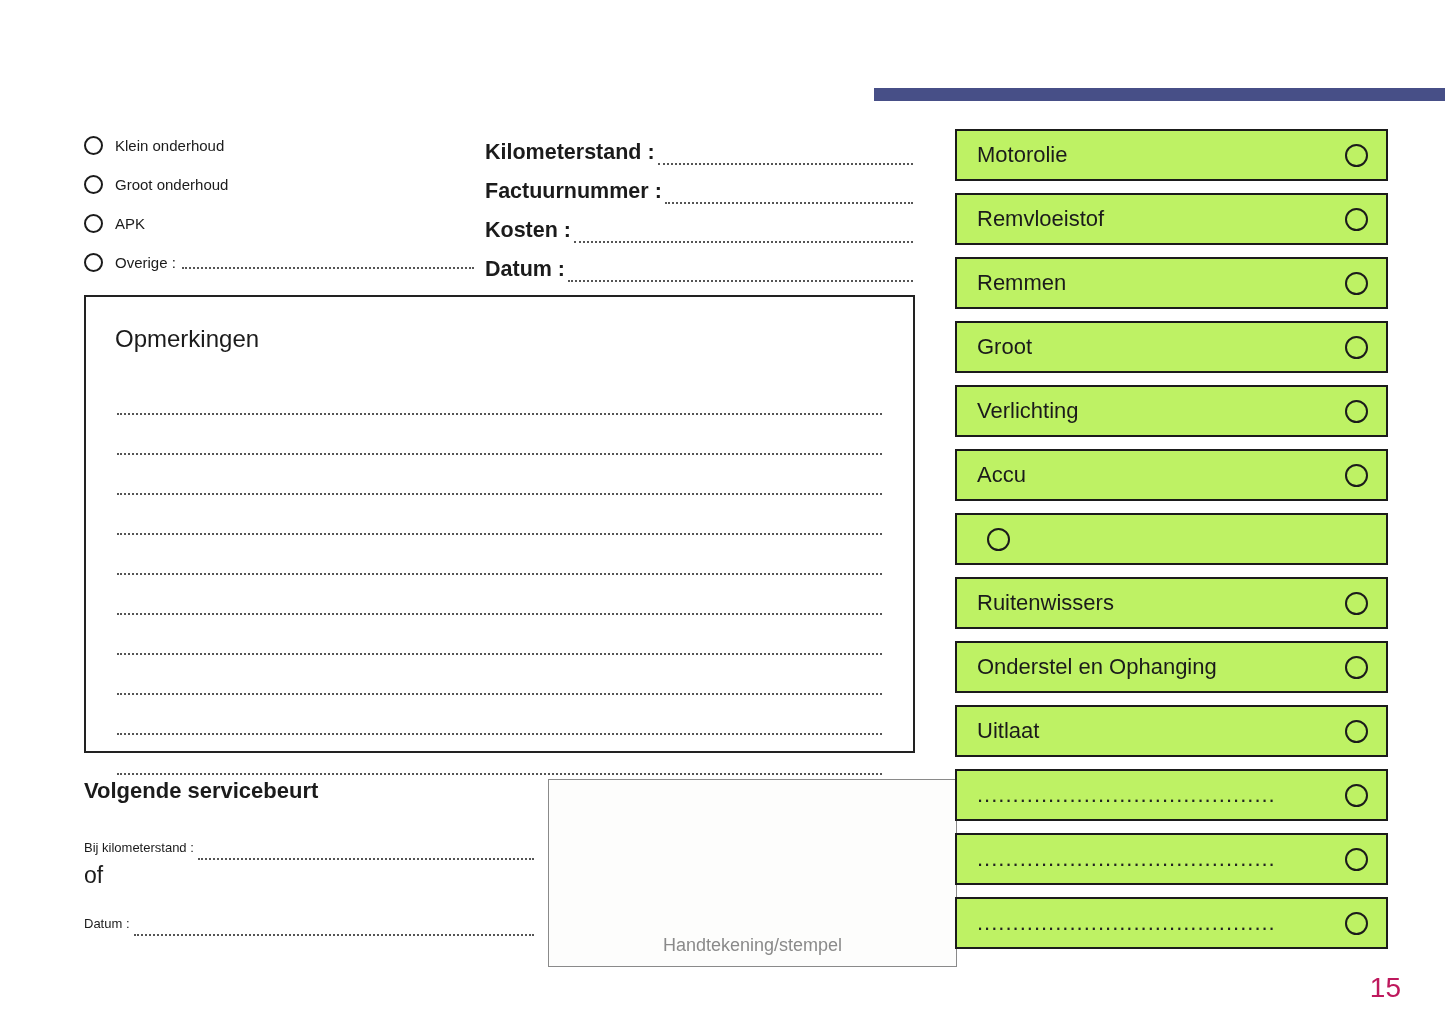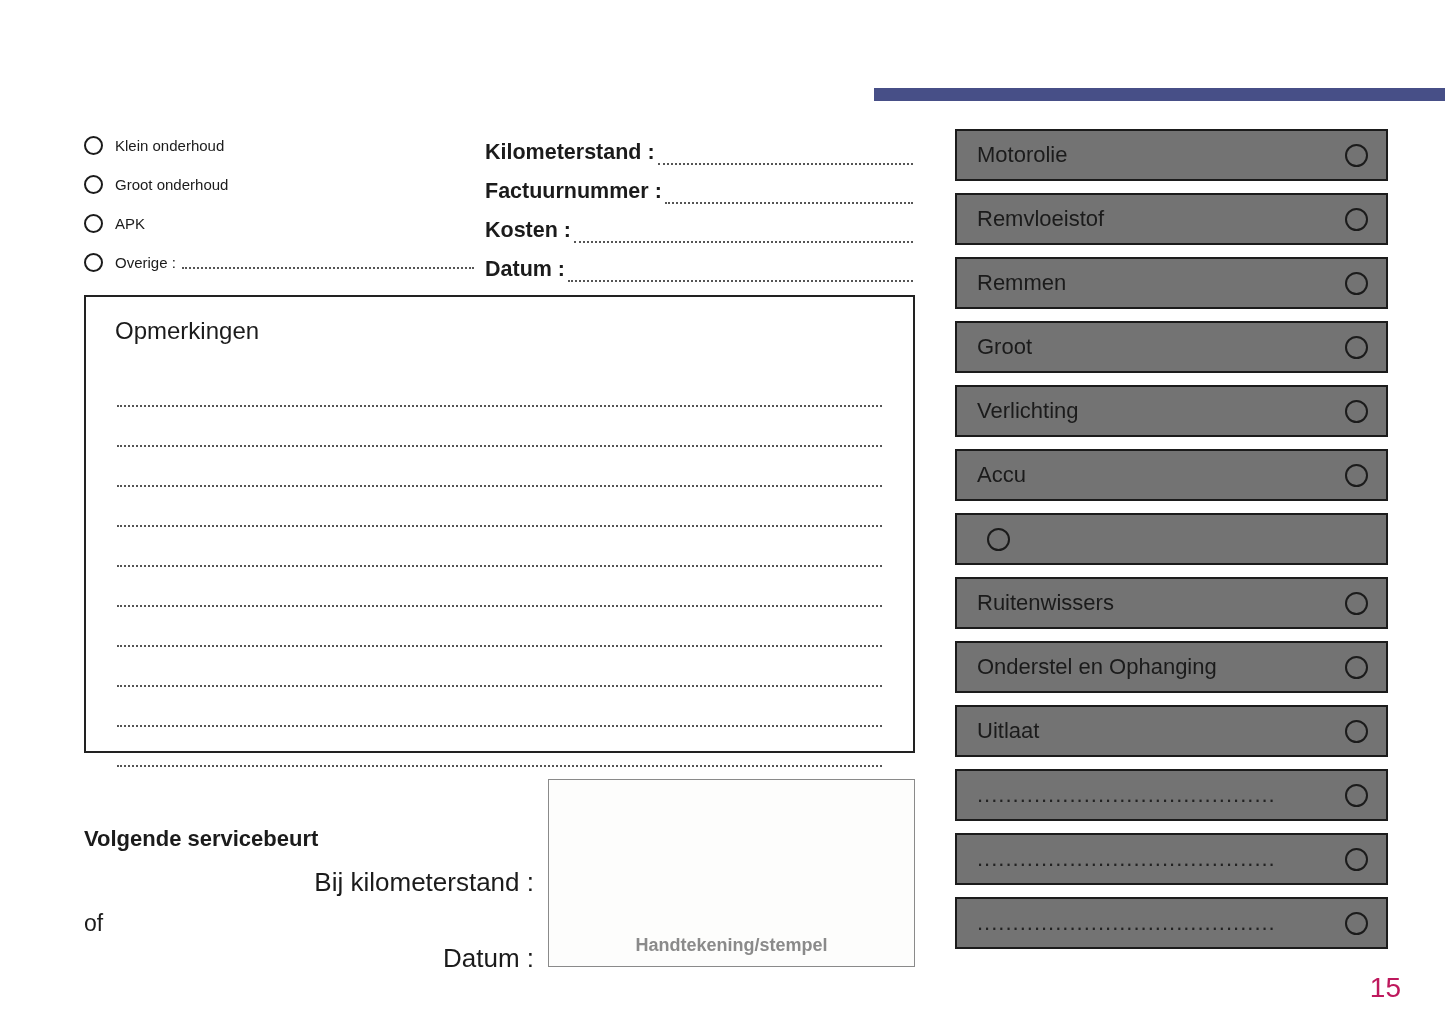--- a/index.html
+++ b/index.html
@@ -90,49 +90,47 @@
     left: 84px;
     top: 295px;
     width: 831px;
     height: 458px;
     border: 2px solid #222;
     box-sizing: border-box;
     background: #fff;
   }
   .remarks-title {
     font-size: 24px;
-    margin: 20px 0 0 29px;
+    margin: 28px 0 0 29px;
   }
   .remark-lines {
     margin: 22px 31px 0 31px;
   }
   .remark-line {
     border-bottom: 2.5px dotted #555;
     height: 38px;
   }
 
   
   .next-service {
     position: absolute;
     left: 84px;
     top: 778px;
     width: 450px;
   }
   .next-title {
     font-size: 22px;
     font-weight: bold;
     margin-bottom: 18px;
-    margin-top: 48px;
   }
   .ns-row {
     display: flex;
     align-items: flex-end;
     height: 38px;
-    font-size: 26px;
-    flex-direction: column;
+    font-size: 13px;
   }
   .ns-label {
     white-space: nowrap;
     line-height: 24px;
   }
   .ns-dots {
     flex: 1 1 auto;
     border-bottom: 2.5px dotted #555;
     height: 14px;
     margin-left: 4px;
@@ -141,26 +139,25 @@
     font-size: 23px;
     height: 38px;
     line-height: 30px;
   }
 
   
   .signature-box {
     position: absolute;
     left: 548px;
     top: 779px;
-    width: 367px;
+    width: 409px;
     height: 188px;
     border: 1.5px solid #8a8a8a;
     box-sizing: border-box;
     background: #fdfdfc;
-    font-weight: bold;
   }
   .signature-caption {
     position: absolute;
     bottom: 10px;
     left: 0;
     right: 0;
     text-align: center;
     font-size: 18px;
     color: #8a8a8a;
   }
@@ -173,21 +170,21 @@
     width: 433px;
   }
   .cl-item {
     height: 52px;
     border: 2px solid #1b1b1b;
     box-sizing: border-box;
     margin-bottom: 12px;
     display: flex;
     align-items: center;
     padding: 0 18px 0 20px;
-    background: #737373;
+    background: #bef264;
   }
   .cl-label {
     font-size: 22px;
     flex: 1 1 auto;
     white-space: nowrap;
   }
   .cl-label.dotted {
     border-bottom: none;
     letter-spacing: 1px;
     color: #222;

